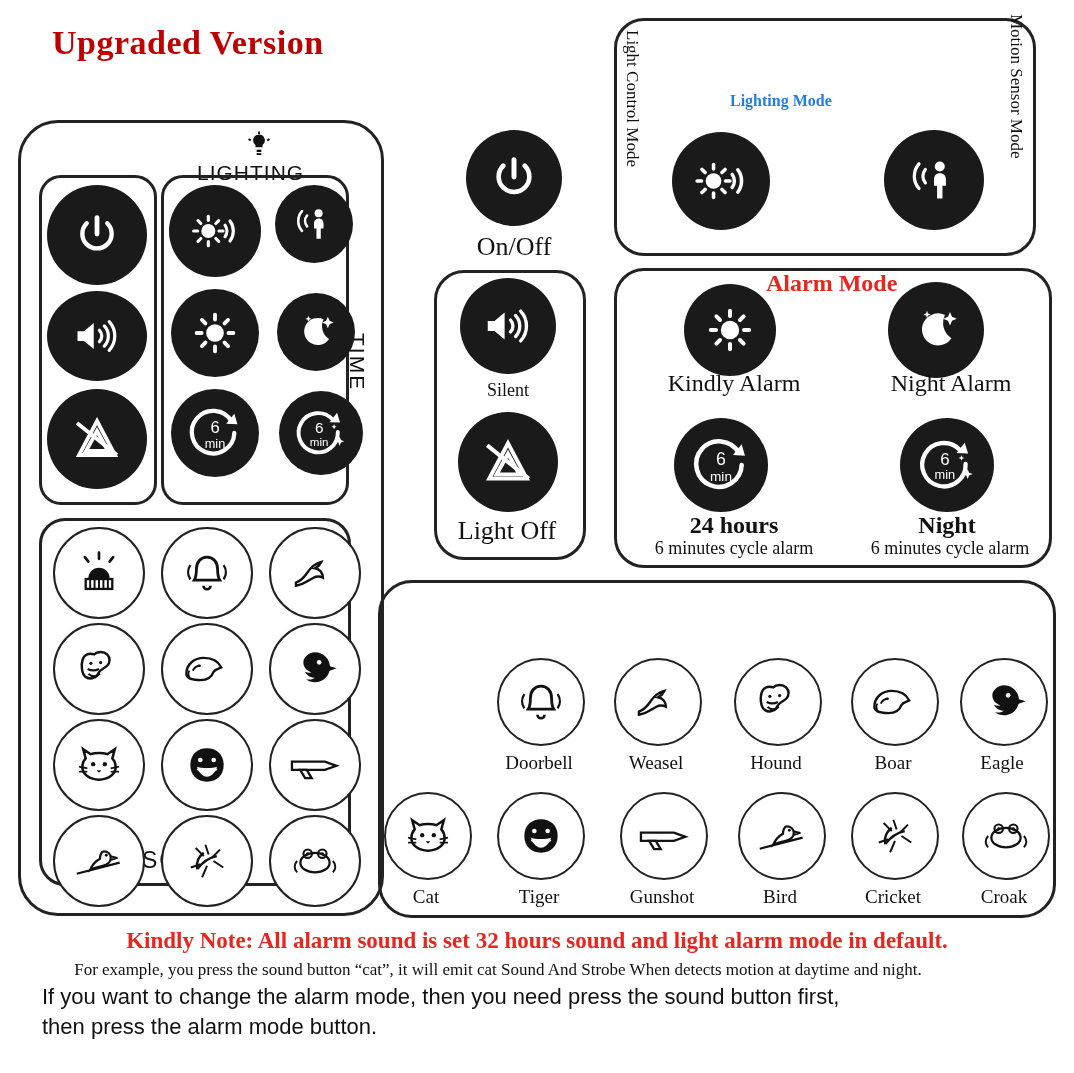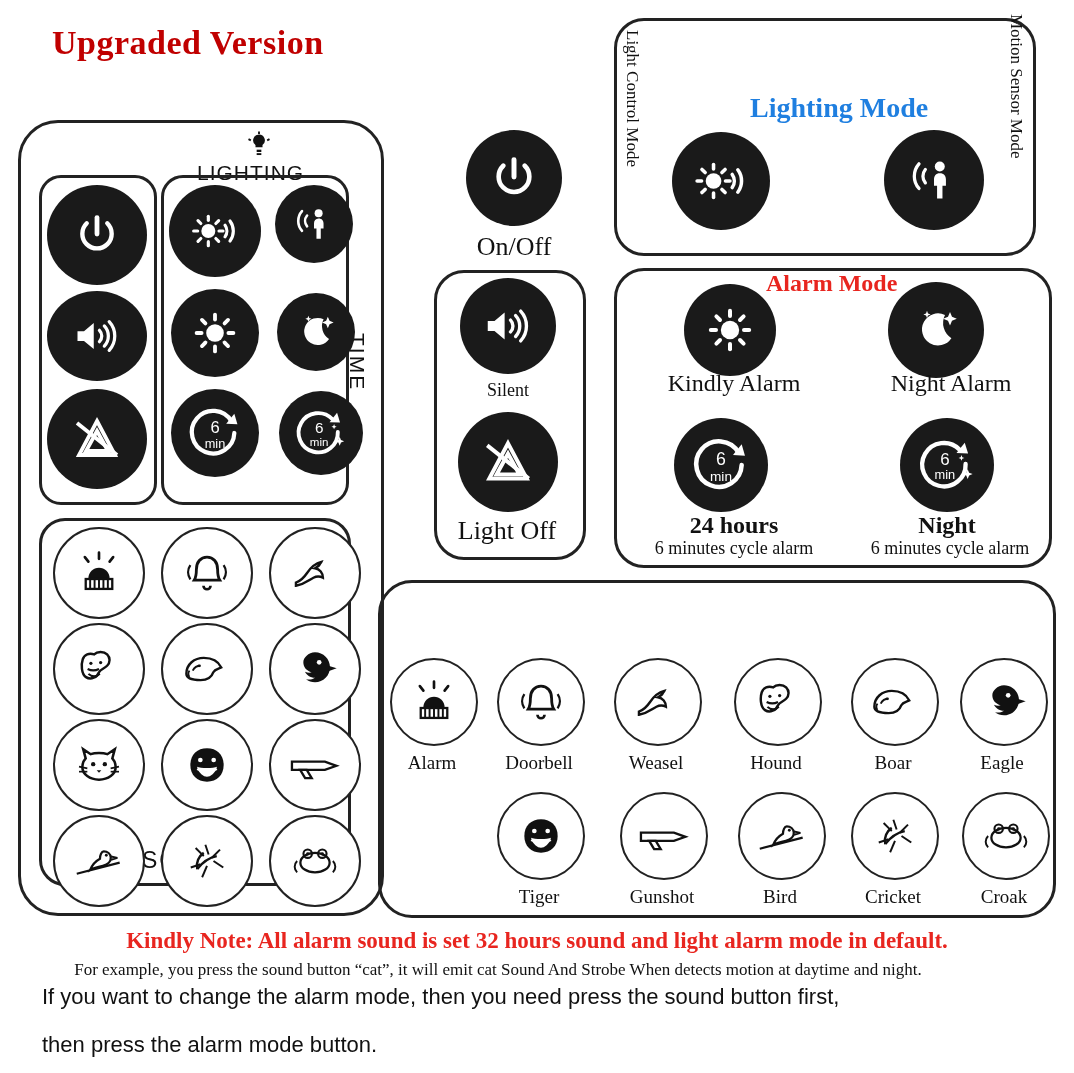--- a/index.html
+++ b/index.html
@@ -380,21 +380,21 @@
           <polygon points="13,3 22,20 4,20"></polygon>
           <polygon points="13,8 18.5,18 7.5,18"></polygon>
           <line x1="3" y1="4" x2="23" y2="20"></line>
         </g>
       </svg>
     </div>
     <div class="cap" style="width:150px;margin-left:-26px;font-size:26px;margin-top:4px;">Light Off</div>
   </div>
 
   <div class="box abs" style="left:614px;top:18px;width:422px;height:238px;border-radius:30px;"></div>
-  <div class="abs bluelbl" style="left:750px;top:92px;font-size:28px;">Lighting Mode</div>
+  <div class="abs bluelbl" style="left:730px;top:92px;font-size:16px;">Lighting Mode</div>
   <div class="abs" style="left:622px;top:30px;height:200px;">
     <span class="vert">Light Control Mode</span>
   </div>
   <div class="abs" style="left:1006px;top:14px;height:210px;">
     <span class="vert">Motion Sensor Mode</span>
   </div>
 
   <div class="blk abs" style="left:672px;top:132px;width:98px;height:98px;">
     <svg width="56" height="48" viewBox="0 0 30 24">
       <circle cx="11" cy="12" r="4.2" fill="#fff"></circle>
@@ -475,41 +475,20 @@
         <polygon points="25,17 25.7,18.7 27.4,19.4 25.7,20.1 25,21.8 24.3,20.1 22.6,19.4 24.3,18.7"></polygon>
         <polygon points="22,10.2 22.4,11.2 23.4,11.6 22.4,12 22,13 21.6,12 20.6,11.6 21.6,11.2"></polygon>
       </g>
     </svg>
   </div>
   <div class="abs cap" style="left:872px;top:512px;width:150px;font-size:24px;font-weight:bold;">Night</div>
   <div class="abs cap" style="left:852px;top:538px;width:196px;font-size:18px;">6 minutes cycle alarm</div>
 
   <div class="box abs" style="left:378px;top:580px;width:678px;height:338px;border-radius:34px;"></div>
 
-  <div class="abs" style="left:390px;top:658px;">
-    <div class="wht" style="width:84px;height:84px;margin:0 auto;">
-      <svg width="46" height="46" viewBox="0 0 26 26">
-        <g stroke="#111" stroke-width="1.5" fill="none" stroke-linecap="round">
-          <line x1="13" y1="1.5" x2="13" y2="5"></line>
-            <line x1="5" y1="4" x2="7" y2="6.6"></line>
-            <line x1="21" y1="4" x2="19" y2="6.6"></line>
-        </g>
-        <path d="M7 16a6 6 0 0 1 12 0z" fill="#111"></path>
-        <rect x="5.5" y="16.4" width="15" height="5.6" fill="#fff" stroke="#111" stroke-width="1.3"></rect>
-        <g stroke="#111" stroke-width="1.1">
-          <line x1="8" y1="16.6" x2="8" y2="21.8"></line>
-            <line x1="10.5" y1="16.6" x2="10.5" y2="21.8"></line>
-          <line x1="13" y1="16.6" x2="13" y2="21.8"></line>
-            <line x1="15.5" y1="16.6" x2="15.5" y2="21.8"></line>
-          <line x1="18" y1="16.6" x2="18" y2="21.8"></line>
-        </g>
-      </svg>
-    </div>
-    <div class="cap" style="width:84px;font-size:19px;margin-top:6px;">Alarm</div>
-  </div>
 
   <div class="abs" style="left:497px;top:658px;">
     <div class="wht" style="width:84px;height:84px;margin:0 auto;">
       <svg width="46" height="46" viewBox="0 0 26 26">
         <path d="M13 4c-3.6 0-6 2.8-6 7 0 4-1.2 6-1.2 6h14.4S19 15 19 11c0-4.2-2.4-7-6-7z" fill="none" stroke="#111" stroke-width="1.6"></path>
         <path d="M11 20.2a2 2 0 0 0 4 0" fill="none" stroke="#111" stroke-width="1.5"></path>
         <g stroke="#111" stroke-width="1.3" fill="none">
           <path d="M3.6 8.6a7 7 0 0 0 0 8"></path>
             <path d="M22.4 8.6a7 7 0 0 1 0 8"></path>
         </g>
@@ -557,20 +536,37 @@
     <div class="wht" style="width:84px;height:84px;margin:0 auto;">
       <svg width="50" height="44" viewBox="0 0 30 26">
         <path d="M15 3c5 0 9 4 9 9 0 5-4 9-9 9-2 0-4-.6-5.4-1.8 2 .3 4 0 5.4-1-3 0-5-1.6-6-3.6 1.4.7 2.8.8 4 .4-3-.8-5-3-5-6C8 6.4 11 3 15 3z" fill="#111"></path>
         <path d="M23 11l5 1.6-5 1.8z" fill="#111"></path>
         <circle cx="17.5" cy="9" r="1.4" fill="#fff"></circle>
       </svg>
     </div>
     <div class="cap" style="width:84px;font-size:19px;margin-top:6px;">Eagle</div>
   </div>
 
+  <div class="abs" style="left:384px;top:792px;">
+    <div class="wht" style="width:84px;height:84px;margin:0 auto;">
+      <svg width="50" height="44" viewBox="0 0 30 26">
+        <path d="M7 9 5.5 3.5 10 6.5C11.4 6 13 5.8 15 5.8s3.6.2 5 0.7L24.5 3.5 23 9c1.4 1.6 2 3.4 2 5.2 0 4.4-4.5 7.6-10 7.6S5 18.6 5 14.2C5 12.4 5.6 10.6 7 9z" fill="none" stroke="#111" stroke-width="1.5"></path>
+        <circle cx="11.5" cy="12.5" r="1.3" fill="#111"></circle>
+          <circle cx="18.5" cy="12.5" r="1.3" fill="#111"></circle>
+        <path d="M13.6 16.2h2.8l-1.4 1.5z" fill="#111"></path>
+        <g stroke="#111" stroke-width="1">
+            <line x1="3" y1="14" x2="8" y2="15"></line>
+            <line x1="3" y1="17" x2="8" y2="17"></line>
+            <line x1="27" y1="14" x2="22" y2="15"></line>
+            <line x1="27" y1="17" x2="22" y2="17"></line>
+          </g>
+      </svg>
+    </div>
+    <div class="cap" style="width:84px;font-size:19px;margin-top:6px;">Cat</div>
+  </div>
 
   <div class="abs" style="left:497px;top:792px;">
     <div class="wht" style="width:84px;height:84px;margin:0 auto;">
       <svg width="50" height="44" viewBox="0 0 30 26">
         <path d="M15 3c6 0 10 4 10 10s-4 10-10 10S5 19 5 13 9 3 15 3z" fill="#111"></path>
         <path d="M9 14c2 1 10 1 12 0-1 4-4 6-6 6s-5-2-6-6z" fill="#fff"></path>
         <circle cx="11" cy="10" r="1.4" fill="#fff"></circle>
           <circle cx="19" cy="10" r="1.4" fill="#fff"></circle>
         <g stroke="#fff" stroke-width="1">
             <line x1="9" y1="15.5" x2="13" y2="17"></line>
@@ -632,15 +628,15 @@
         <path d="M5 12c-2 2-2 5 0 7" fill="none" stroke="#111" stroke-width="1.2"></path>
         <path d="M27 12c2 2 2 5 0 7" fill="none" stroke="#111" stroke-width="1.2"></path>
       </svg>
     </div>
     <div class="cap" style="width:84px;font-size:19px;margin-top:6px;">Croak</div>
   </div>
 
   <div class="abs note-red" style="left:0;top:928px;width:1074px;">Kindly Note: All alarm sound is set 32 hours sound and light alarm mode in default.</div>
   <div class="abs note-blk" style="left:0;top:960px;width:996px;">For example, you press the sound button “cat”, it will emit cat Sound And Strobe When detects motion at daytime and night.</div>
   <div class="abs note-blk2" style="left:42px;top:984px;width:1000px;">If you want to change the alarm mode, then you need press the sound button first,</div>
-  <div class="abs note-blk2" style="left:42px;top:1014px;width:1000px;margin-top:18px;">then press the alarm mode button.</div>
+  <div class="abs note-blk2" style="left:42px;top:1014px;width:1000px;">then press the alarm mode button.</div>
 
 </div>
 
 </body></html>

